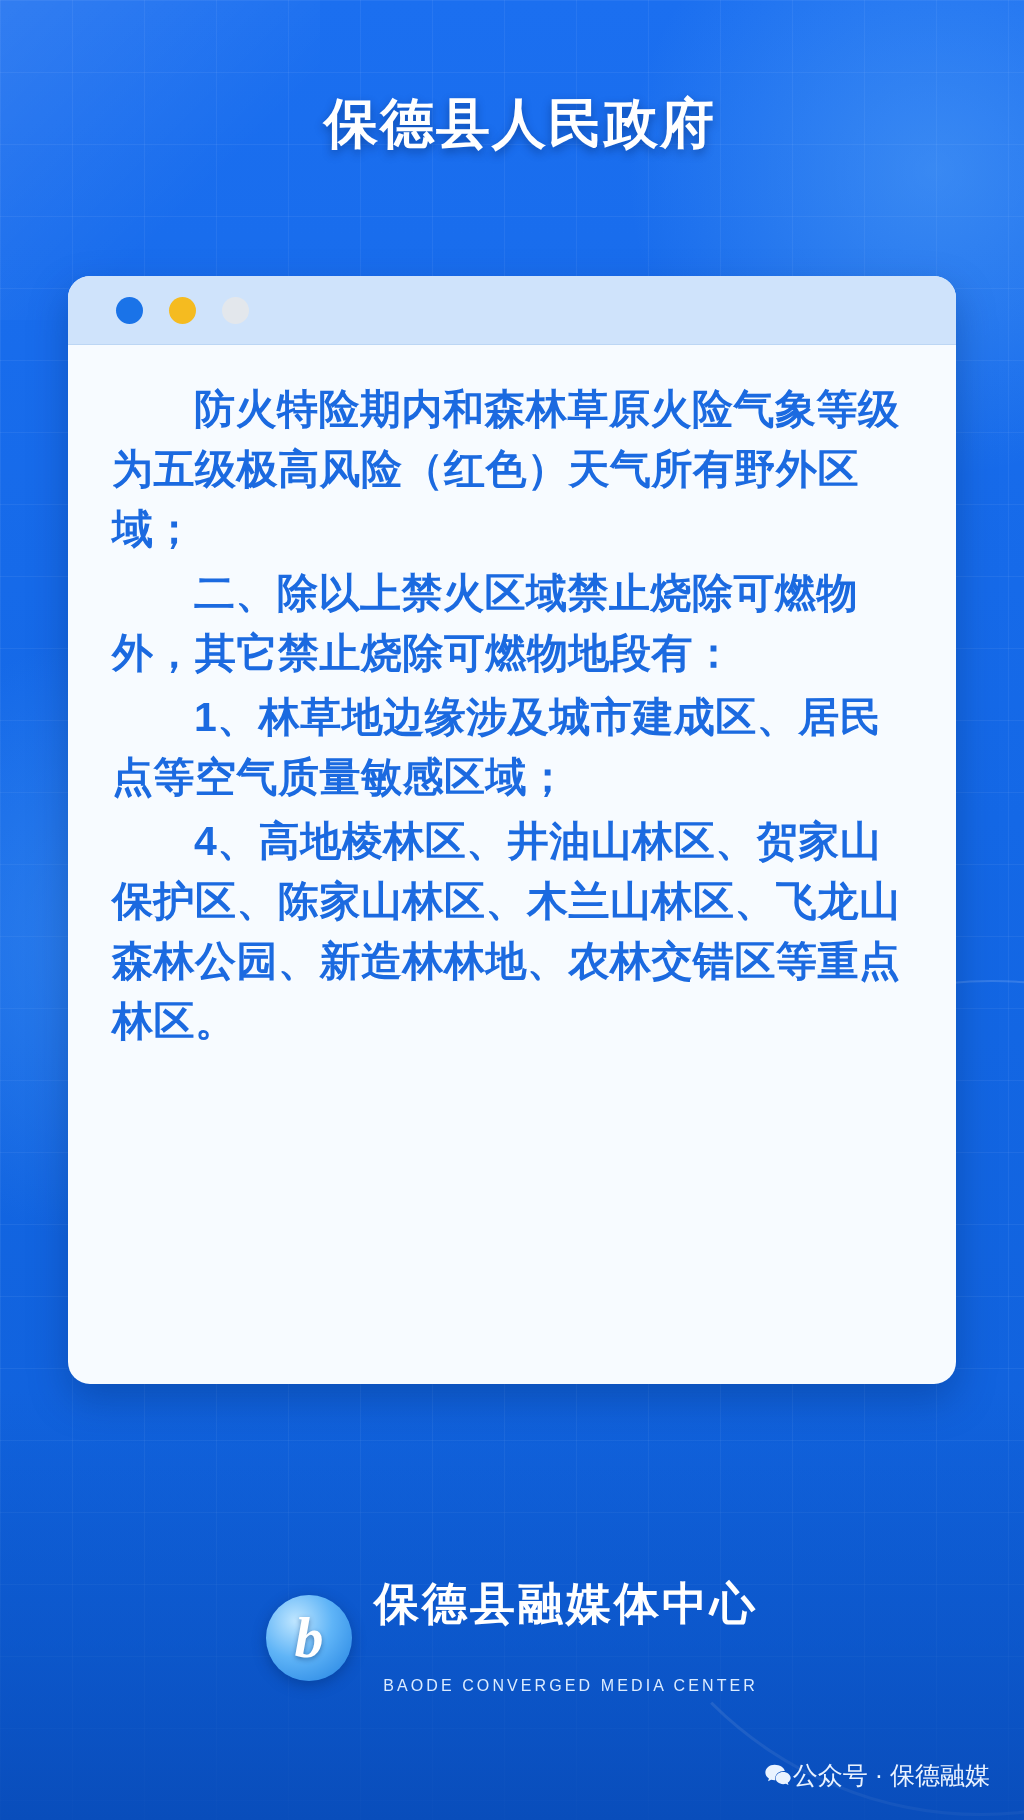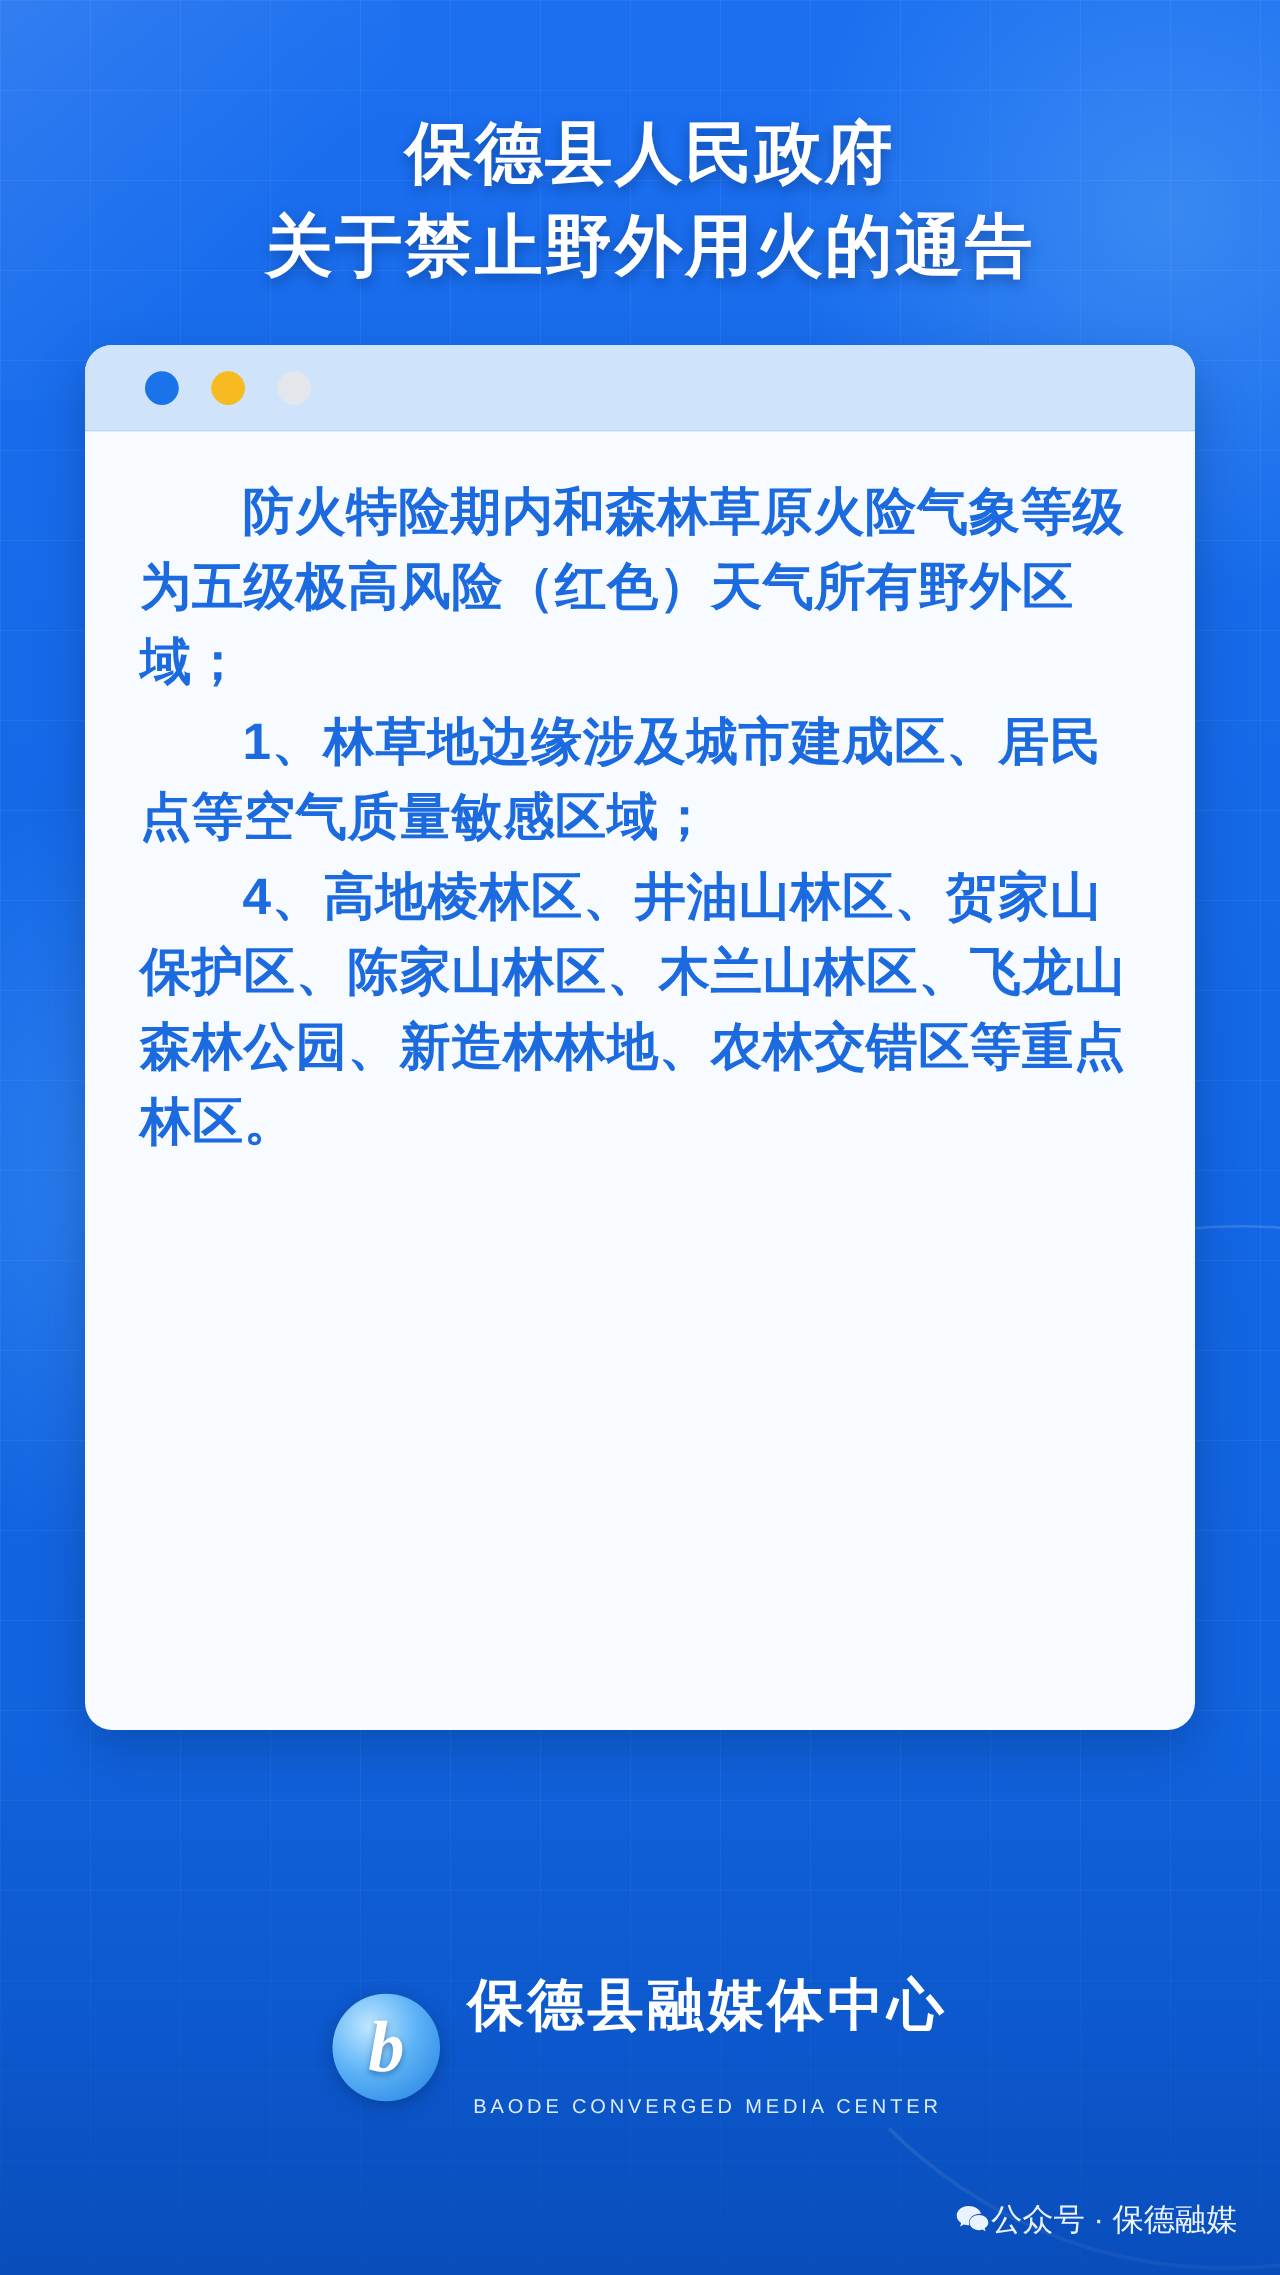--- a/index.html
+++ b/index.html
@@ -176,21 +176,21 @@
   }
   .logo-mark span {
     font-family: "Liberation Serif", "DejaVu Serif", serif;
     font-style: italic;
     font-weight: bold;
     font-size: 58px;
     color: #ffffff;
     line-height: 1;
     text-shadow: 0 2px 5px rgba(0,40,100,0.45);
   }
-  .logo-text { text-align: center; }
+  .logo-text { text-align: right; }
   .logo-cn {
     color: #ffffff;
     font-weight: bold;
     font-size: 45px;
     line-height: 52px;
     letter-spacing: 3px;
   }
   .logo-en {
     color: #dcecff;
     font-size: 16px;
@@ -225,31 +225,31 @@
   <div class="bg-corner"></div>
   <div class="bg-glow-b"></div>
   <div class="bg-glow-a"></div>
   <div class="bg-arc2"></div>
   <div class="bg-arc"></div>
   <div class="bg-bottom-fade"></div>
 </div>
 
 <div class="title-wrap">
   <div class="title-line">保德县人民政府</div>
-  <div class="title-line">关于禁止野外用火的通告</div>
 </div>
 
 <div class="card">
   <div class="card-titlebar">
     <span class="dot dot-blue"></span>
     <span class="dot dot-yellow"></span>
     <span class="dot dot-grey"></span>
   </div>
   <div class="card-body">
     <p class="para">防火特险期内和森林草原火险气象等级为五级极高风险（红色）天气所有野外区域；</p>
+    <p class="para">二、除以上禁火区域禁止烧除可燃物外，其它禁止烧除可燃物地段有：</p>
     <p class="para">1、林草地边缘涉及城市建成区、居民点等空气质量敏感区域；</p>
     <p class="para">4、高地棱林区、井油山林区、贺家山保护区、陈家山林区、木兰山林区、飞龙山森林公园、新造林林地、农林交错区等重点林区。</p>
   </div>
 </div>
 
 <div class="footer">
   <div class="logo-mark">
     <span>b</span>
   </div>
   <div class="logo-text">

